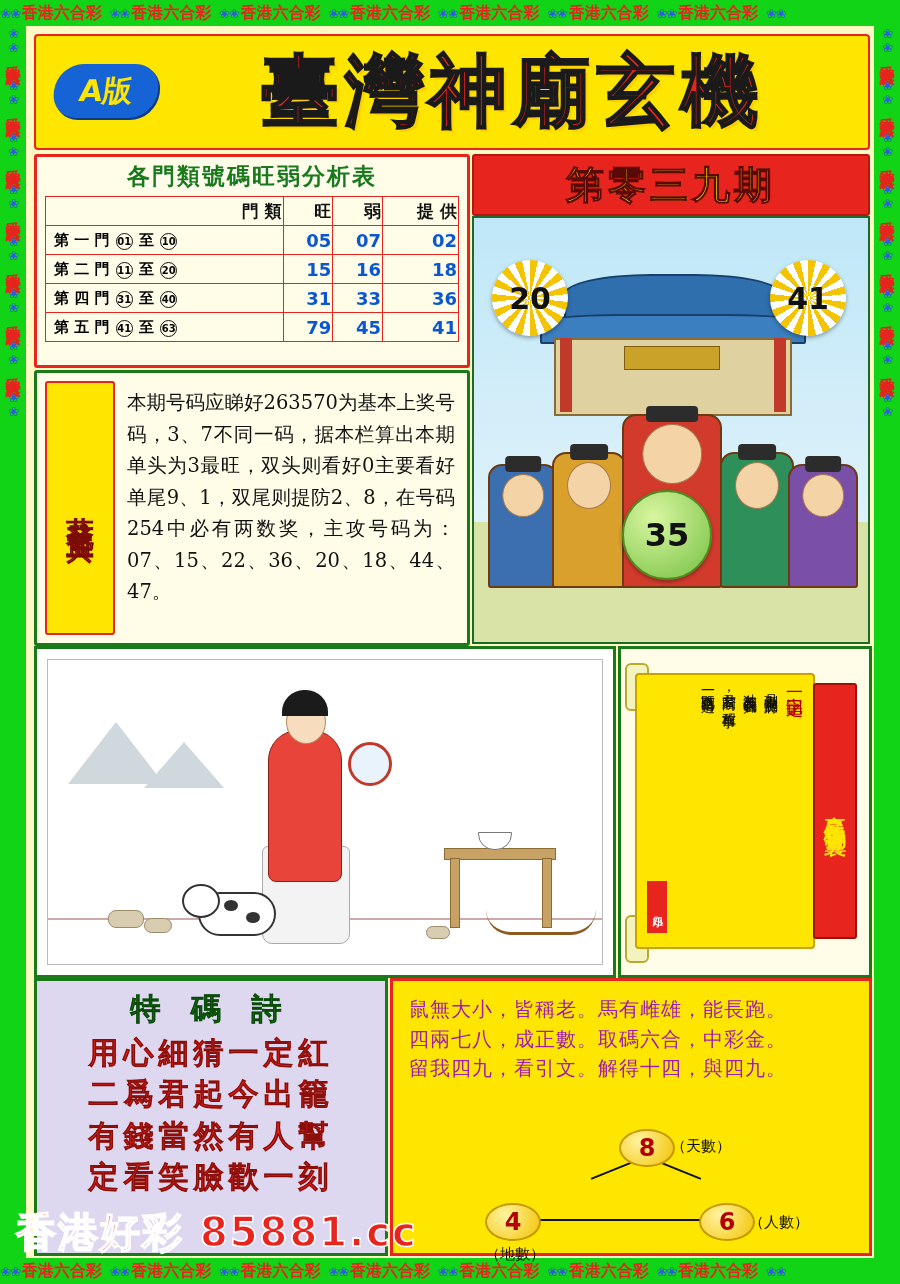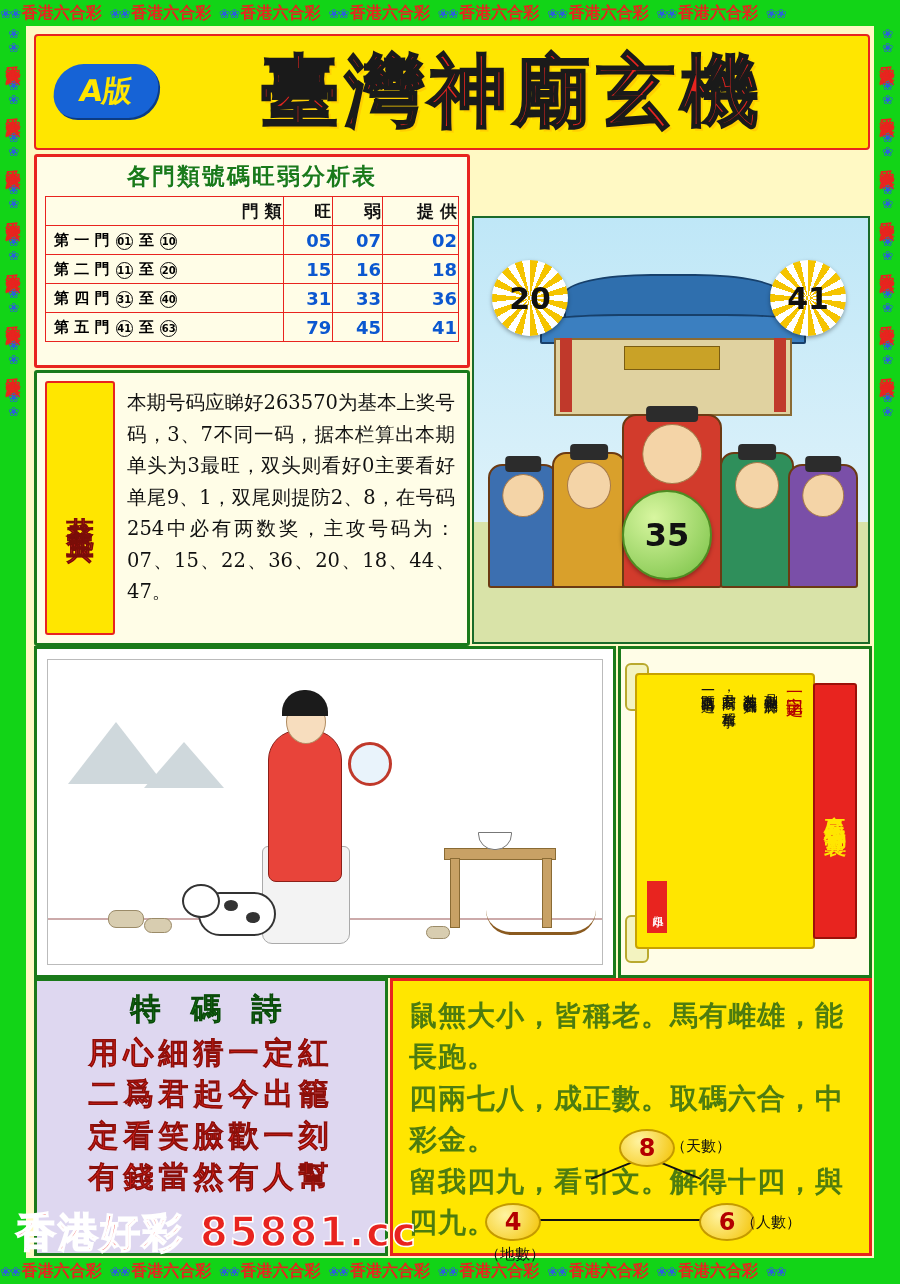--- a/index.html
+++ b/index.html
@@ -255,24 +255,23 @@
     font-family:"DejaVu Serif","Liberation Serif",serif;
     -webkit-text-stroke:.5px #8a0f0a;
   }
 
   
   .verse{
     position:absolute;left:364px;top:952px;width:476px;height:272px;
     background:#ffe600;border:3px solid #e8241f;
   }
   .verse .vline{
-    color:#4d7c0f;font-size:28px;line-height:1.48;margin:0 0 0 16px;
+    color:#a21caf;font-size:20px;line-height:1.48;margin:0 0 0 16px;
     font-family:"DejaVu Serif","Liberation Serif",serif;
     letter-spacing:1px;
-    font-weight:bold;
   }
   .verse .vlines{padding-top:14px;}
   .num-ball{
     position:absolute;width:52px;height:34px;border-radius:50%;
     background:radial-gradient(circle at 35% 30%,#fff3a0,#f3c200);
     border:2px solid #c49a00;
     display:flex;align-items:center;justify-content:center;
     font-size:24px;font-weight:bold;color:#b30000;
   }
   .nlabel{position:absolute;font-size:15px;color:#111;}
@@ -397,20 +396,23 @@
               <span class="circnum">63</span>
             </td>
             <td class="num">79</td>
             <td class="num">45</td>
             <td class="num">41</td>
           </tr>
         </tbody>
       </table>
     </div>
 
+    <div class="period">
+      <span>第零三九期</span>
+    </div>
 
     <div class="temple">
       <div class="sky"></div>
       <div class="ground"></div>
       <div class="roof"></div>
       <div class="roof2"></div>
       <div class="hall"></div>
       <div class="pillar" style="left:86px"></div>
       <div class="pillar" style="left:300px"></div>
       <div class="plaque"></div>
@@ -492,22 +494,22 @@
         </div>
         <div class="sig">白小姐</div>
       </div>
       <div class="redstrip">赢钱锦囊</div>
     </div>
 
     <div class="poembox">
       <h3>特 碼 詩</h3>
       <div class="line">用心細猜一定紅</div>
       <div class="line">二爲君起今出籠</div>
+      <div class="line">有錢當然有人幫</div>
       <div class="line">定看笑臉歡一刻</div>
-      <div class="line">有錢當然有人幫</div>
     </div>
 
     <div class="verse">
       <div class="vlines">
         <div class="vline">鼠無大小，皆稱老。馬有雌雄，能長跑。</div>
         <div class="vline">四兩七八，成正數。取碼六合，中彩金。</div>
         <div class="vline">留我四九，看引文。解得十四，與四九。</div>
       </div>
 
       <div class="connector" style="left:196px;top:186px;width:58px;transform:rotate(-22deg)"></div>
@@ -520,19 +522,19 @@
       <span class="nlabel" style="left:278px;top:156px">（天數）</span>
 
       <div class="num-ball" style="left:92px;top:222px">
           <span>4</span>
         </div>
       <span class="nlabel" style="left:92px;top:264px">（地數）</span>
 
       <div class="num-ball" style="left:306px;top:222px">
           <span>6</span>
         </div>
-      <span class="nlabel" style="left:348px;top:232px">（人數）</span>
+      <span class="nlabel" style="left:356px;top:232px">（人數）</span>
     </div>
 
   </div>
 
   <div class="watermark">香港好彩 85881.cc</div>
 </div>
 
 </body></html>

